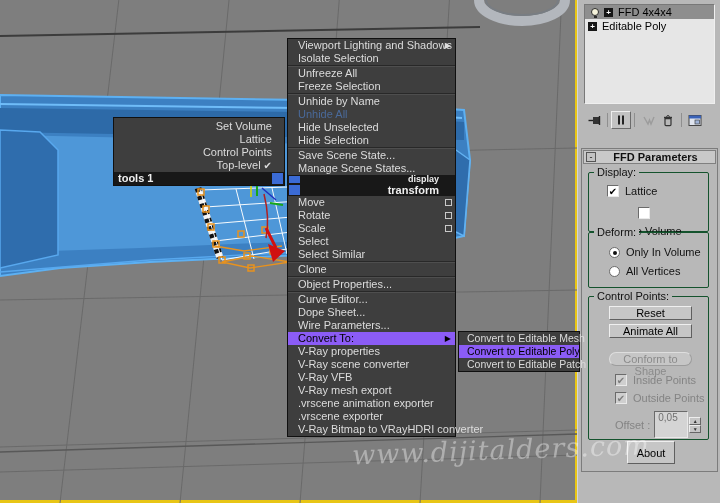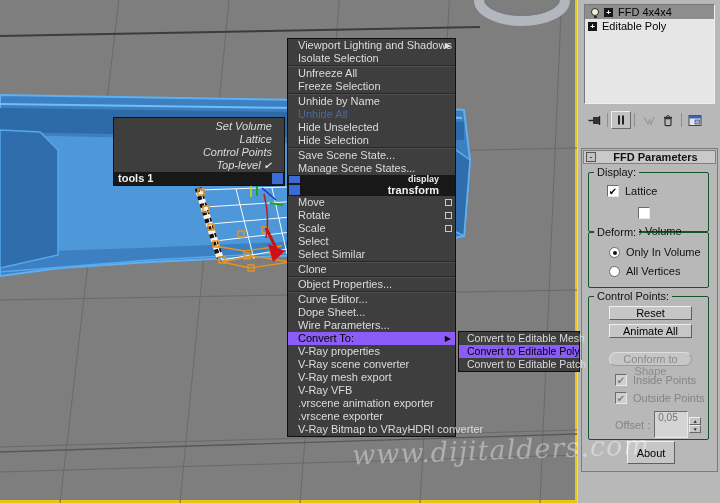--- a/index.html
+++ b/index.html
@@ -20,21 +20,21 @@
   .arrow { position:absolute; right:4px; top:0; font-size:8px; line-height:13px; }
   .hl .arrow { color:#000; }
   .setbox { position:absolute; right:3px; top:3px; width:7px; height:7px; border:1px solid #c9c9c9; background:#3e3e3e; }
   .msep { height:0; border-top:1px solid #282828; border-bottom:1px solid #4e4e4e; }
   .qtitle { position:relative; background:#181818; color:#efefef; font-weight:bold; white-space:nowrap; }
   .qtitle.t-tools { height:13px; line-height:13px; font-size:11px; padding-left:4px; text-align:left; }
   .qtitle.t-disp { height:9px; line-height:9px; font-size:9px; padding-right:16px; text-align:right; }
   .qtitle.t-xform { height:12px; line-height:12px; font-size:11px; padding-right:16px; text-align:right; }
   .qsq { position:absolute; background:#3b6bd5; width:11px; top:1px; bottom:1px; }
   .qm-left { left:113px; top:117px; width:172px; padding-top:2px; }
-  .qm-left .qitem { padding-left:11px; padding-right:12px; text-align:right;font-style:italic; }
+  .qm-left .qitem { padding-left:11px; padding-right:12px; text-align:right; }
   .qm-right { left:287px; top:38px; width:169px; }
   .check { font-size:10px; padding-left:3px; }
   .submenu { left:458px; top:331px; width:122px; z-index:11; }
   .submenu .qitem { height:13px; line-height:13px; font-size:10.5px; padding-left:8px; }
 
   
   .panel { position:absolute; left:577px; top:0; width:143px; height:503px; background:#b8b8b8; z-index:5;
            font-size:11px; color:#111; border-left:1px solid #d6d6d6; }
   .stacklist { position:absolute; left:6px; top:4px; width:131px; height:100px; background:#e6e6e6;
                border:1px solid #787878; border-right-color:#efefef; border-bottom-color:#efefef; overflow:hidden; }
@@ -185,22 +185,22 @@
       <div class="qitem"><span>Clone</span></div>
       <div class="msep"></div>
       <div class="qitem"><span>Object Properties...</span></div>
       <div class="msep"></div>
       <div class="qitem"><span>Curve Editor...</span></div>
       <div class="qitem"><span>Dope Sheet...</span></div>
       <div class="qitem"><span>Wire Parameters...</span></div>
       <div class="qitem hl"><span>Convert To:</span><span class="arrow">▶</span></div>
       <div class="qitem"><span>V-Ray properties</span></div>
       <div class="qitem"><span>V-Ray scene converter</span></div>
+      <div class="qitem"><span>V-Ray VFB</span></div>
       <div class="qitem"><span>V-Ray mesh export</span></div>
-      <div class="qitem"><span>V-Ray VFB</span></div>
       <div class="qitem"><span>.vrscene animation exporter</span></div>
       <div class="qitem"><span>.vrscene exporter</span></div>
       <div class="qitem"><span>V-Ray Bitmap to VRayHDRI converter</span></div>
     </div>
 
     <div class="menu submenu">
       <div class="qitem"><span>Convert to Editable Mesh</span></div>
       <div class="qitem hl"><span>Convert to Editable Poly</span></div>
       <div class="qitem"><span>Convert to Editable Patch</span></div>
     </div>

